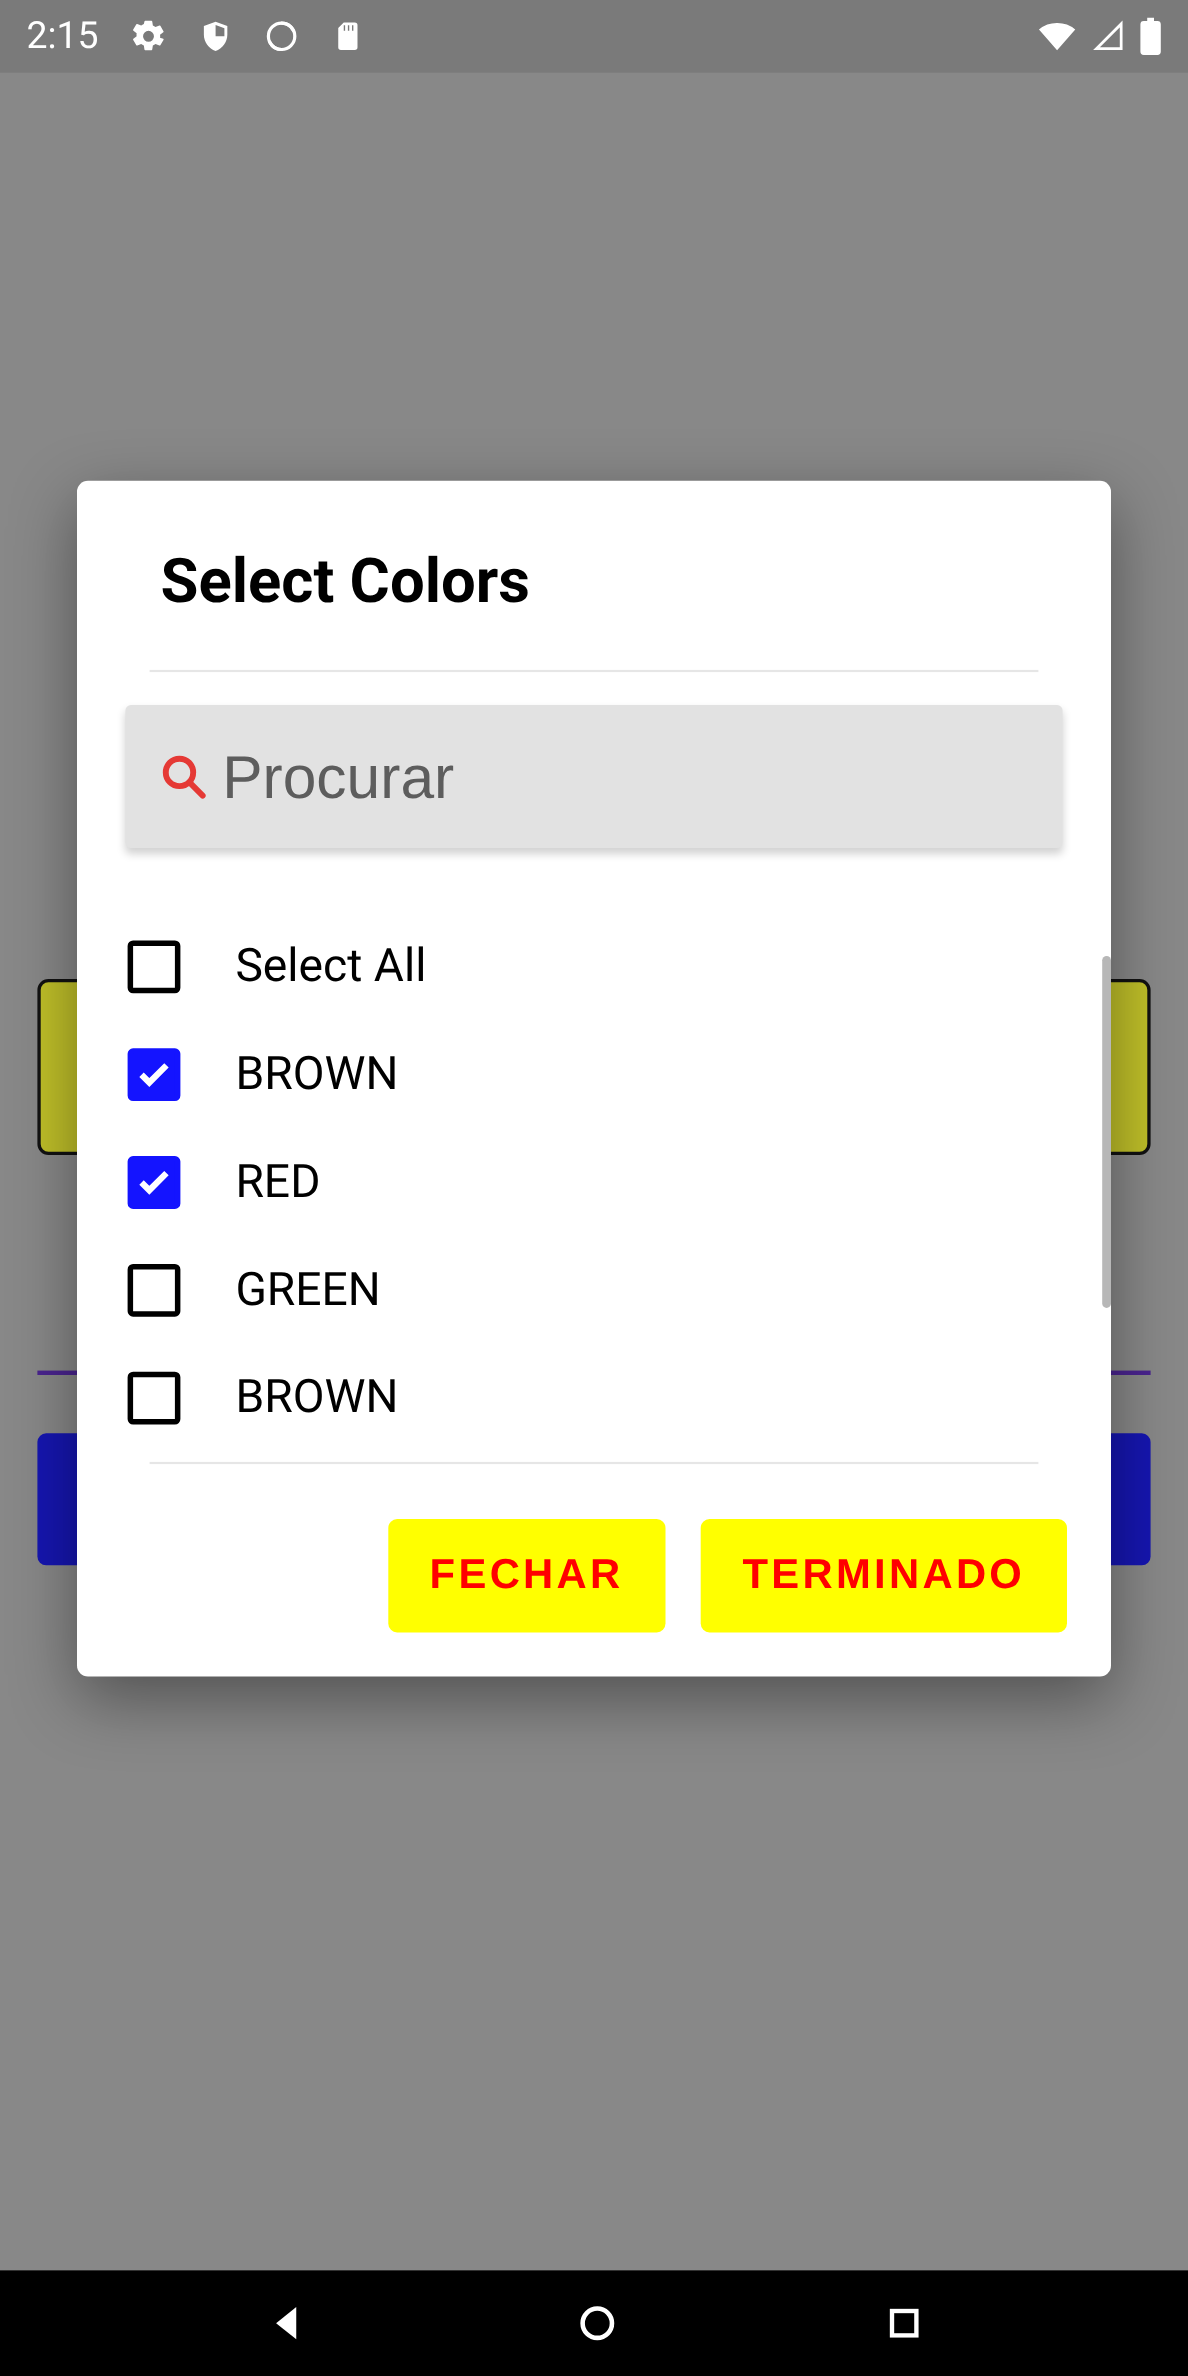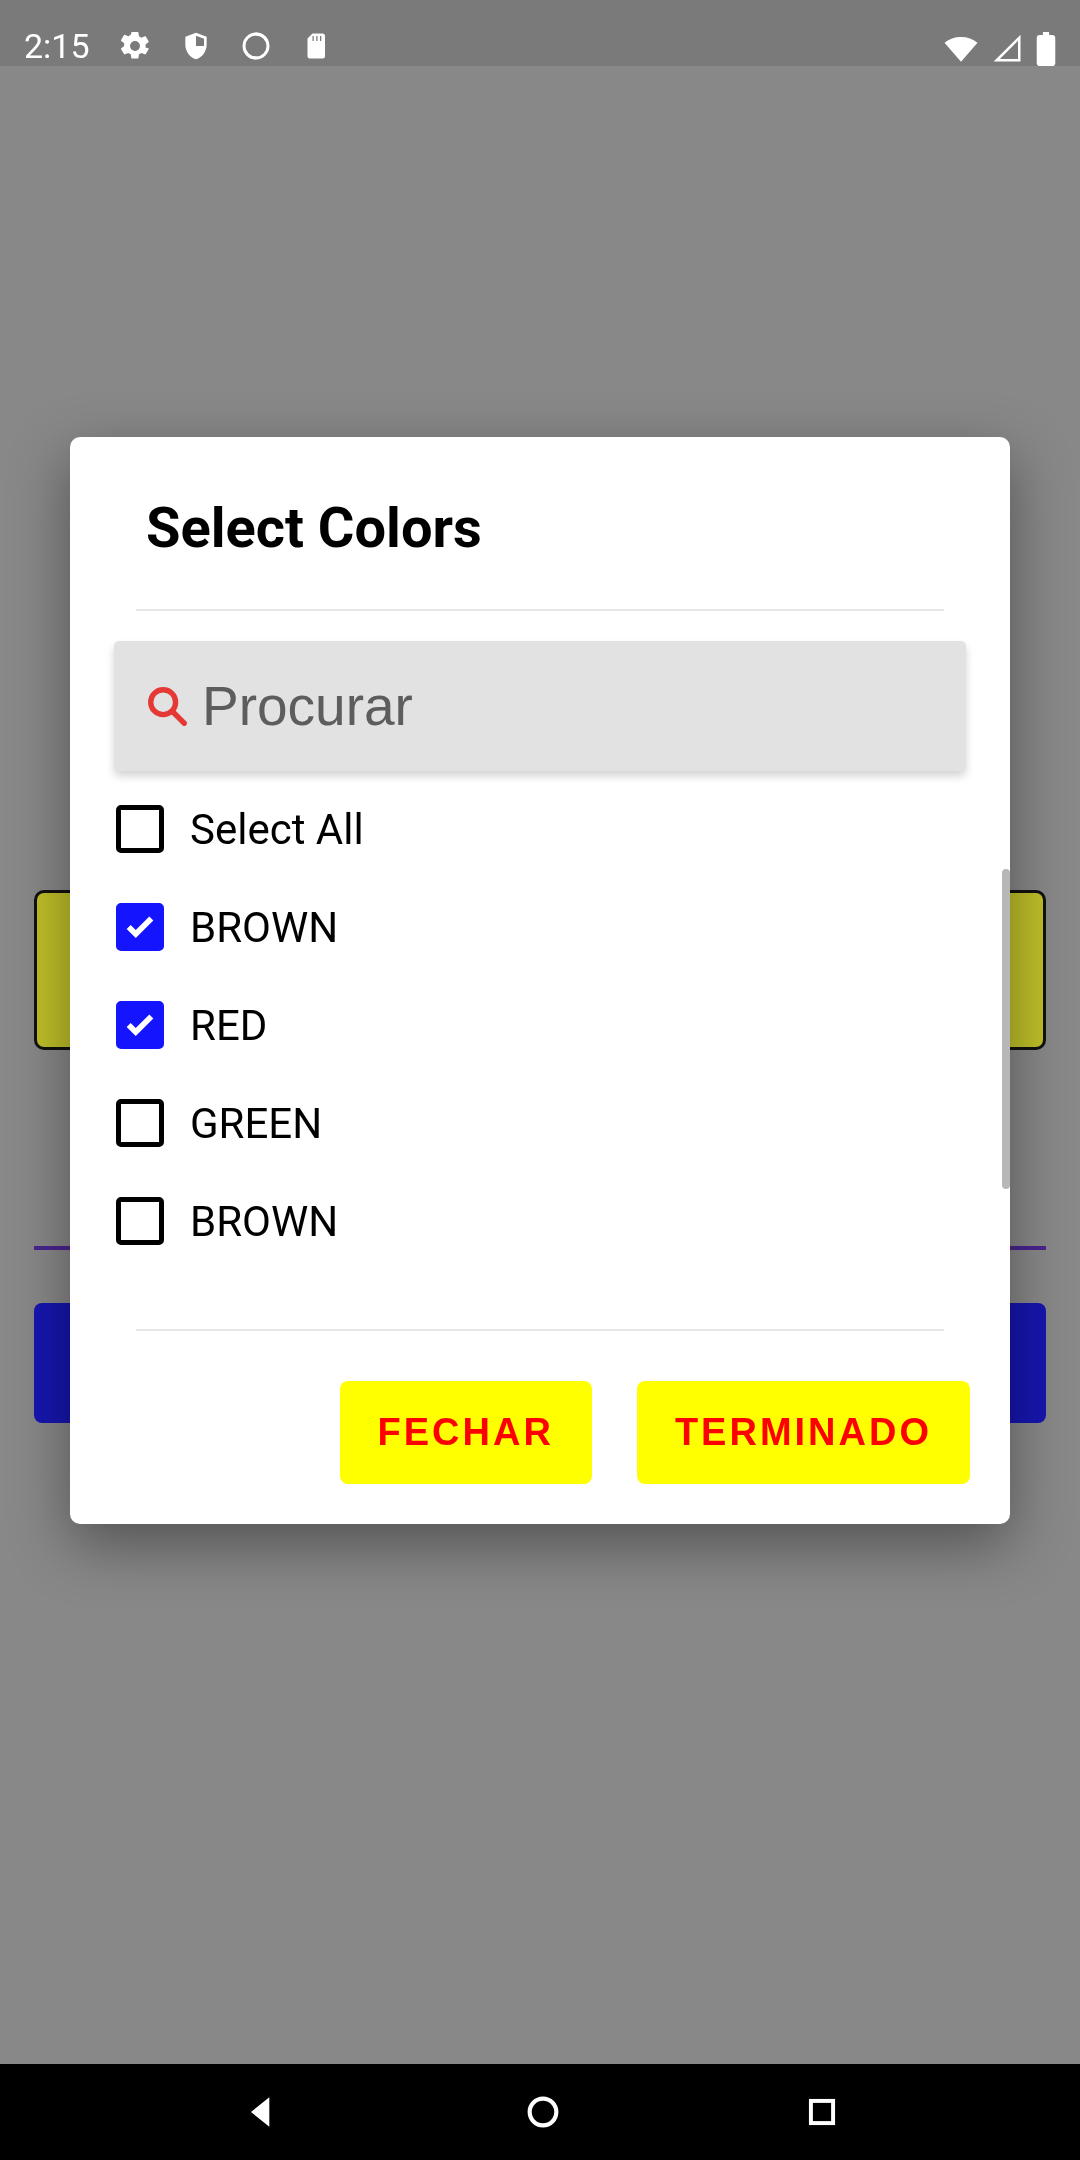--- a/index.html
+++ b/index.html
@@ -2,22 +2,22 @@
 <html><head>
 <meta charset="utf-8">
 <style>
   * { box-sizing: border-box; margin: 0; padding: 0; }
   html, body { width: 1080px; height: 2160px; overflow: hidden; font-family: Roboto, Arial, sans-serif; }
   body { background: #7a7a7a; position: relative; }
 
   
   .status-bar {
     position: absolute; top: 0; left: 0; right: 0; height: 66px;
-    background: #7a7a7a; color: #fff; display: flex; align-items: flex-end;
-    padding: 0 24px; font-size: 34px;
+    background: #7a7a7a; color: #fff; display: flex; align-items: center;
+    padding: 12px 24px; font-size: 34px;
   }
   .status-left { display: flex; align-items: center; gap: 28px; }
   .status-right { margin-left: auto; display: flex; align-items: center; gap: 12px; }
   .status-icon svg { display: block; }
 
   
   .bg-layer { position: absolute; inset: 66px 0 96px 0; background: #888888; }
   .bg-button-yellow {
     position: absolute; left: 34px; right: 34px; top: 824px; height: 160px;
     background: #c0c029; border: 3px solid #111; border-radius: 10px;
@@ -71,34 +71,34 @@
   .list {
     padding: 10px 42px 0 42px;
     position: relative;
     max-height: 560px;
   }
   .list-scrollbar {
     position: absolute; right: 0; top: 74px; width: 8px; height: 320px;
     background: #b7b7b7; border-radius: 4px;
   }
   .row {
-    display: flex; align-items: flex-start; height: 98px; gap: 26px;
+    display: flex; align-items: flex-end; height: 98px; gap: 50px;
     padding-left: 4px;
   }
   .chk {
     width: 48px; height: 48px; border: 5px solid #000; border-radius: 5px;
     display: flex; align-items: center; justify-content: center;
   }
   .chk.checked { background: #1414ff; border-color: #1414ff; }
   .chk.checked svg { display: block; }
   .chk svg { display: none; }
   .row-label { font-size: 42px; color: #000; }
 
   .dialog-actions {
-    display: flex; justify-content: flex-end; gap: 45px;
+    display: flex; justify-content: flex-end; gap: 32px;
     padding: 50px 40px 0 40px;
   }
   .btn {
     background: #ffff00; color: #ff0000; font-weight: 600;
     font-size: 38px; letter-spacing: 3px;
     padding: 30px 38px; border-radius: 8px; border: none;
   }
 </style>
 </head>
 <body>

